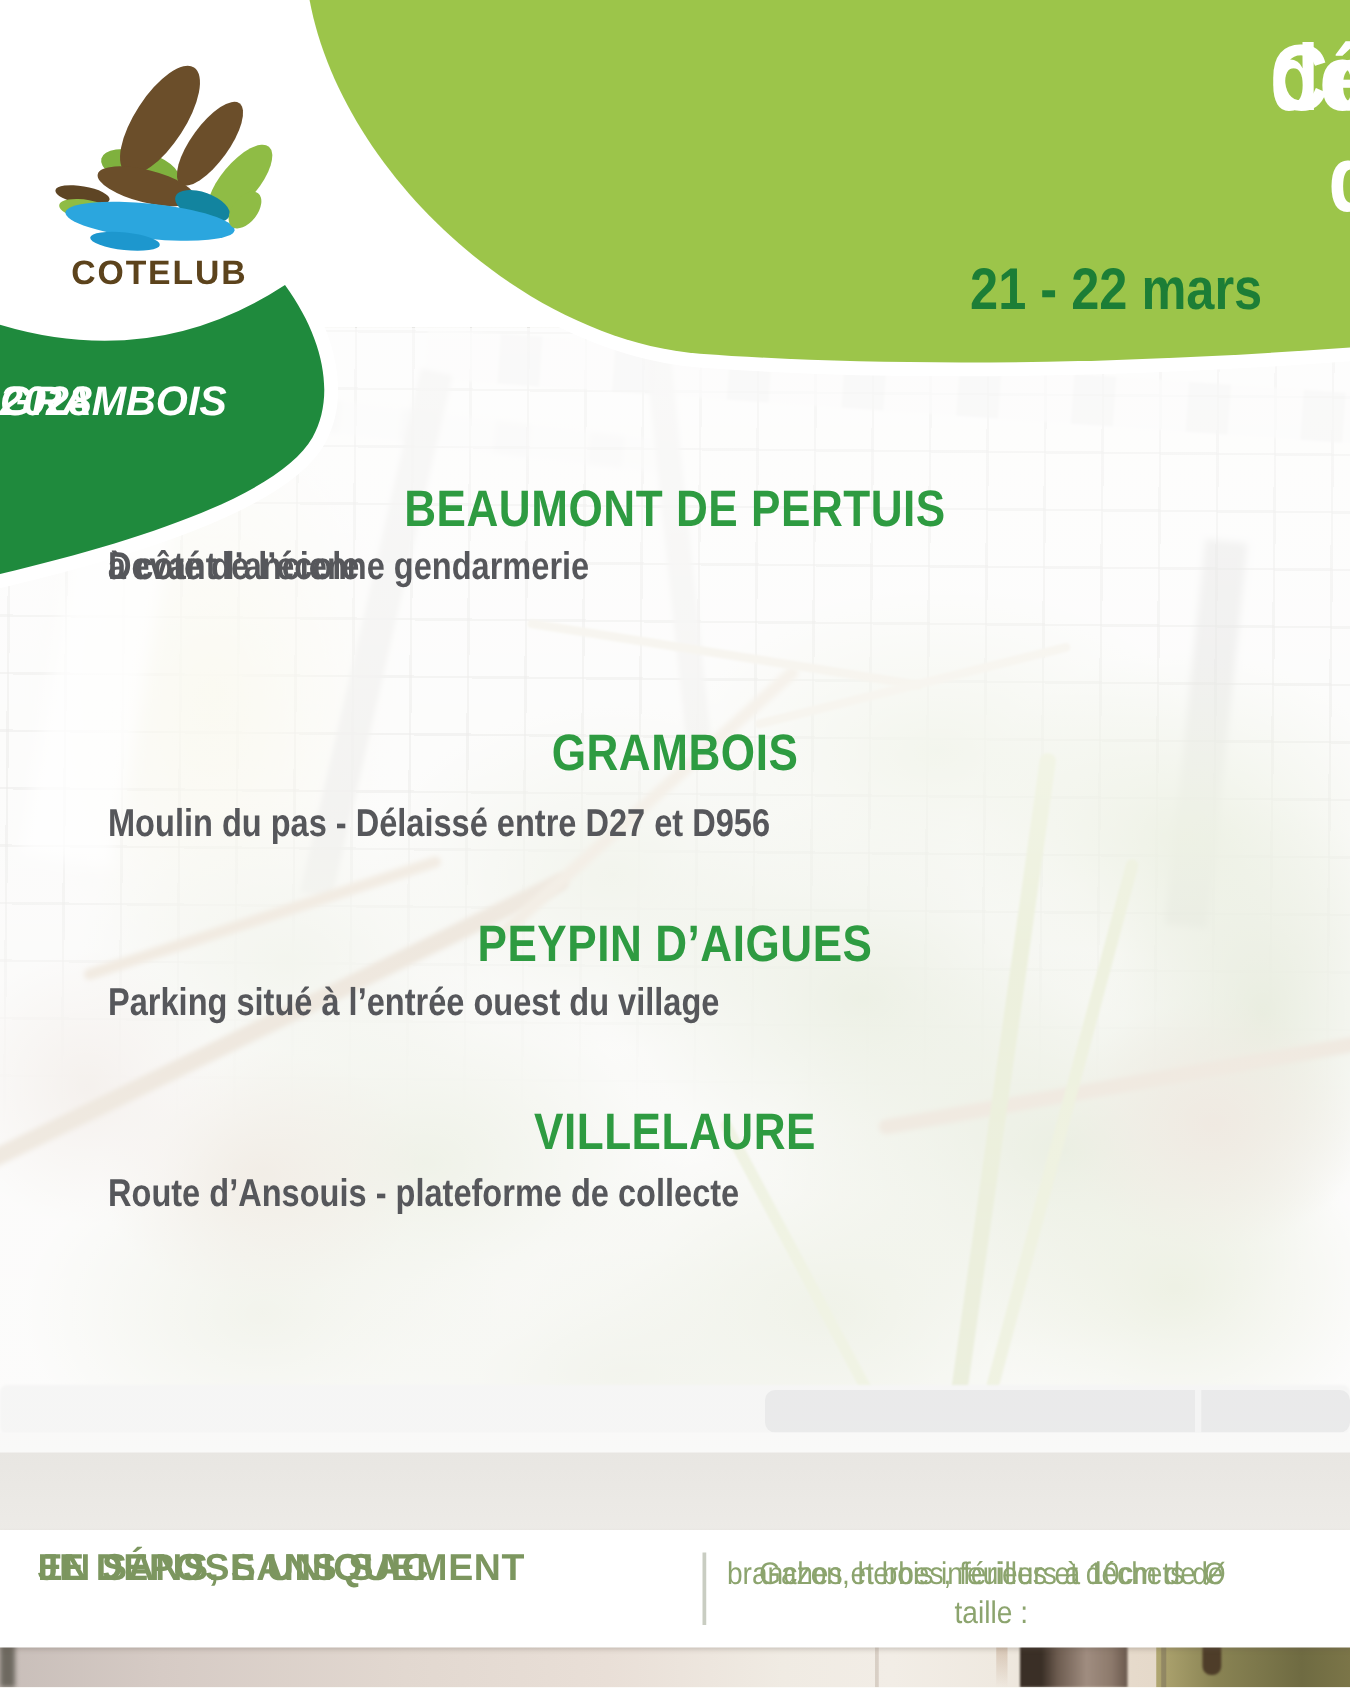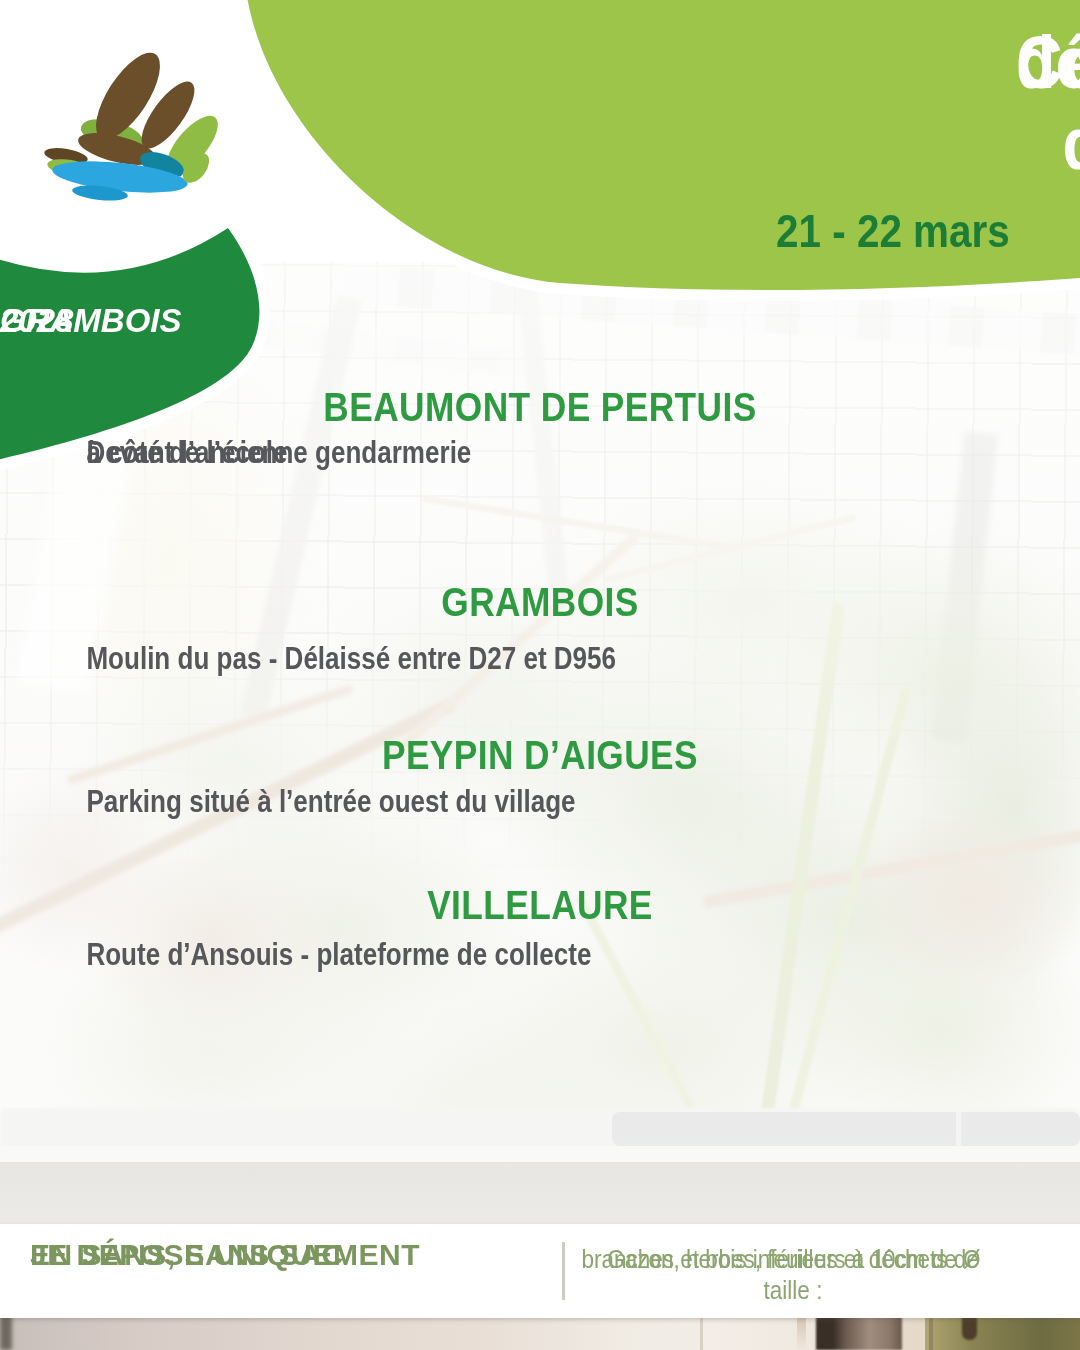--- a/index.html
+++ b/index.html
@@ -174,20 +174,21 @@
     <ellipse cx="192" cy="145" rx="15" ry="36" fill="#8fbc45" transform="rotate(40 192 145)"></ellipse>
     <ellipse cx="66" cy="156" rx="22" ry="7" fill="#5e4524" transform="rotate(10 66 156)"></ellipse>
     <ellipse cx="117" cy="149" rx="40" ry="13" fill="#6b4e2a" transform="rotate(14 117 149)"></ellipse>
     <ellipse cx="70" cy="168" rx="23" ry="8" fill="#8fbc45" transform="rotate(10 70 168)"></ellipse>
     <ellipse cx="98" cy="167" rx="11" ry="5" fill="#55701e" transform="rotate(10 98 167)"></ellipse>
     <ellipse cx="162" cy="165" rx="23" ry="11" fill="#12849f" transform="rotate(20 162 165)"></ellipse>
     <ellipse cx="120" cy="177" rx="68" ry="14" fill="#2ba6de" transform="rotate(6 120 177)"></ellipse>
     <ellipse cx="100" cy="193" rx="28" ry="7" fill="#1d97ce" transform="rotate(6 100 193)"></ellipse>
     <ellipse cx="196" cy="168" rx="10" ry="17" fill="#8fbc45" transform="rotate(38 196 168)"></ellipse>
   </svg>
+  <div class="logo-word">COTELUB</div>
 
   <div class="title">
     <div>Collecte de vos</div>
     <div>déchets verts</div>
   </div>
   <div class="date">21 - 22 mars</div>
   <div class="season">
     <div>GRAMBOIS</div>
     <div>2028</div>
   </div>

